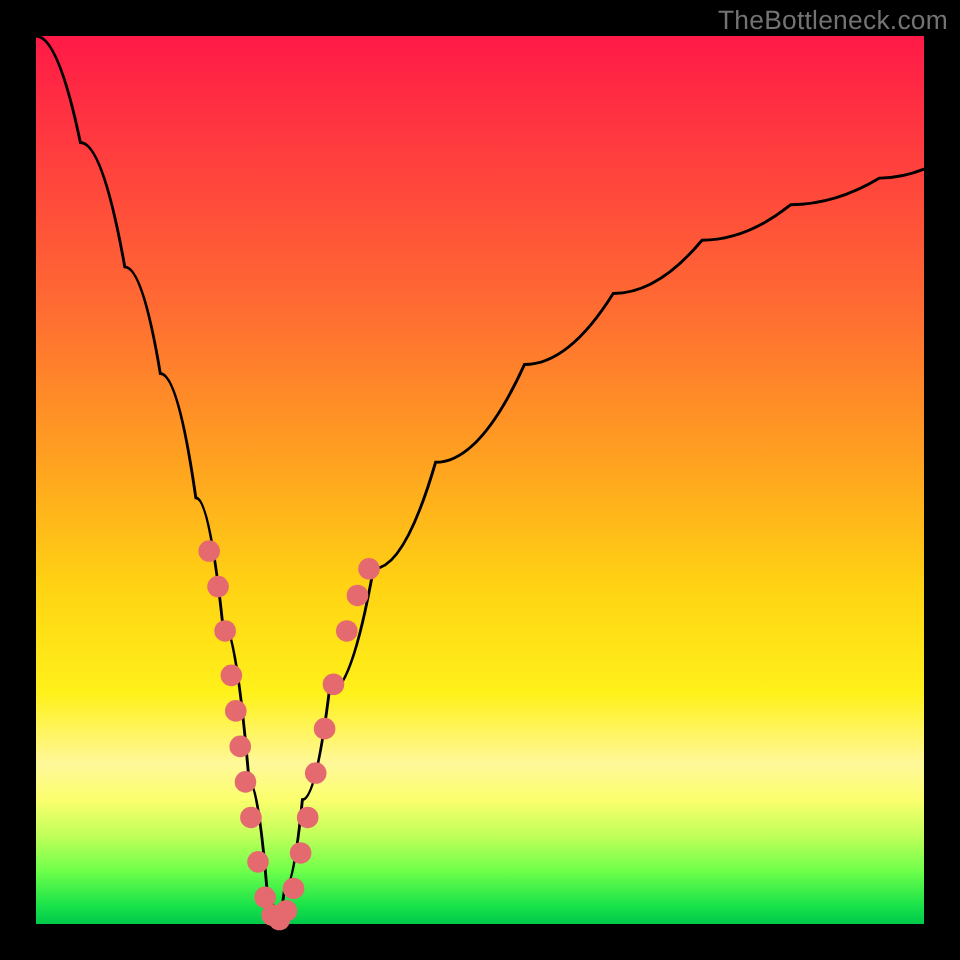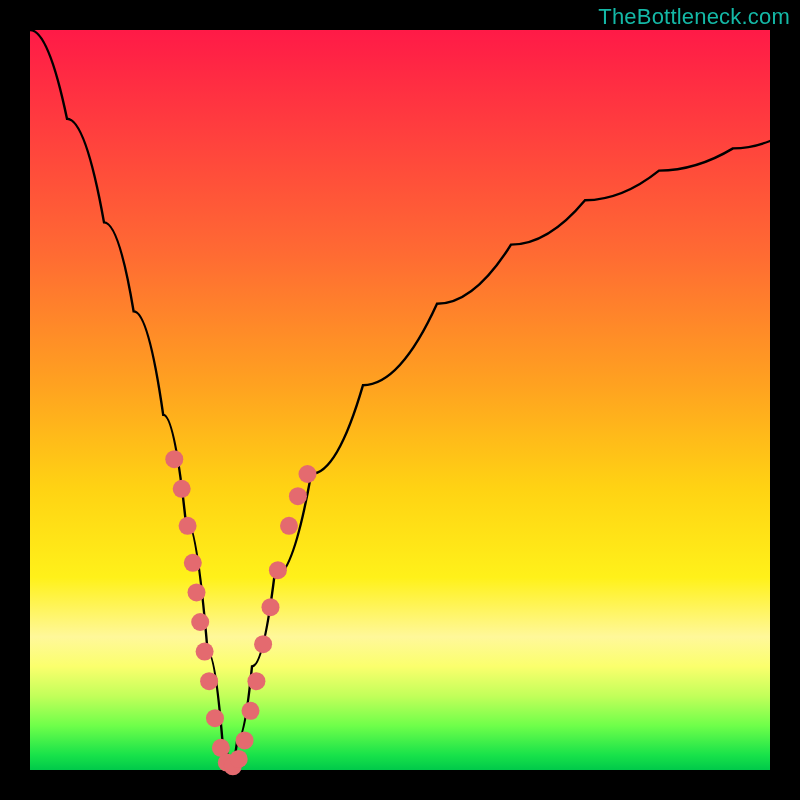--- a/index.html
+++ b/index.html
@@ -36,21 +36,21 @@
       #c2ff5a 90%,
       #6fff4a 94%,
       #18e24a 98%,
       #00c94a 100%
     );
   }
   .watermark {
     position: absolute;
     top: 4px;
     right: 10px;
-    color: #14b8a6;
+    color: #737373;
     font-size: 22px;
     font-weight: 500;
     letter-spacing: 0.2px;
     user-select: none;
   }
   svg.curve {
     position: absolute;
     inset: 0;
     width: 100%;
     height: 100%;

